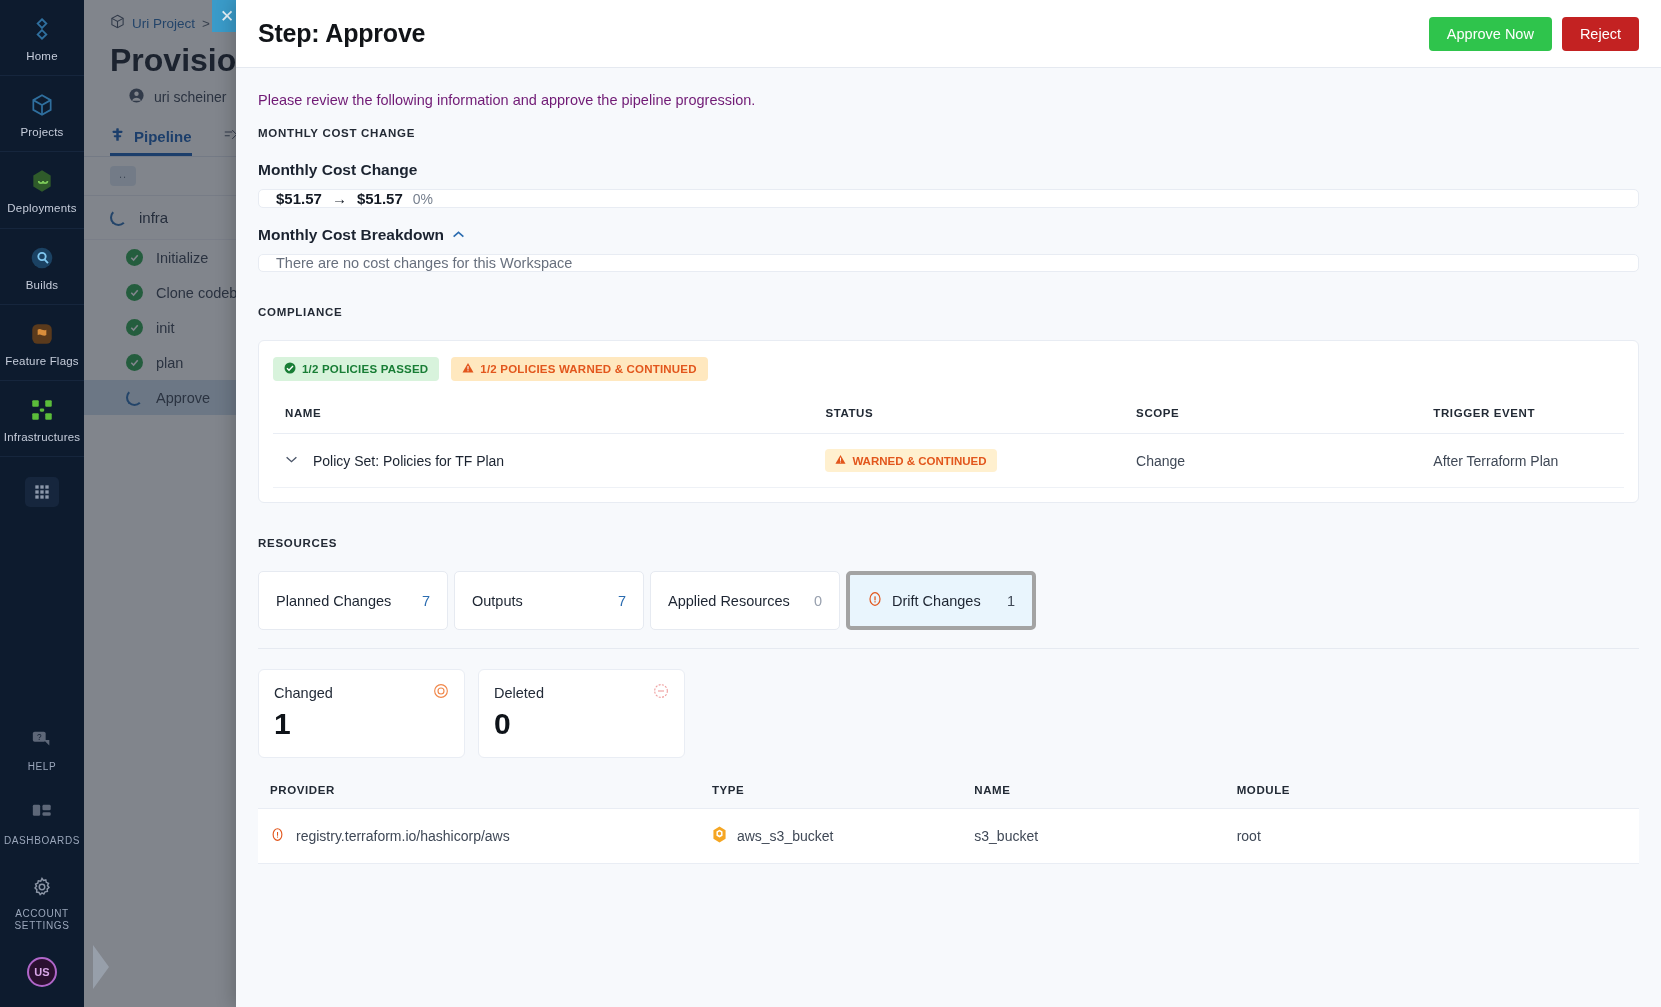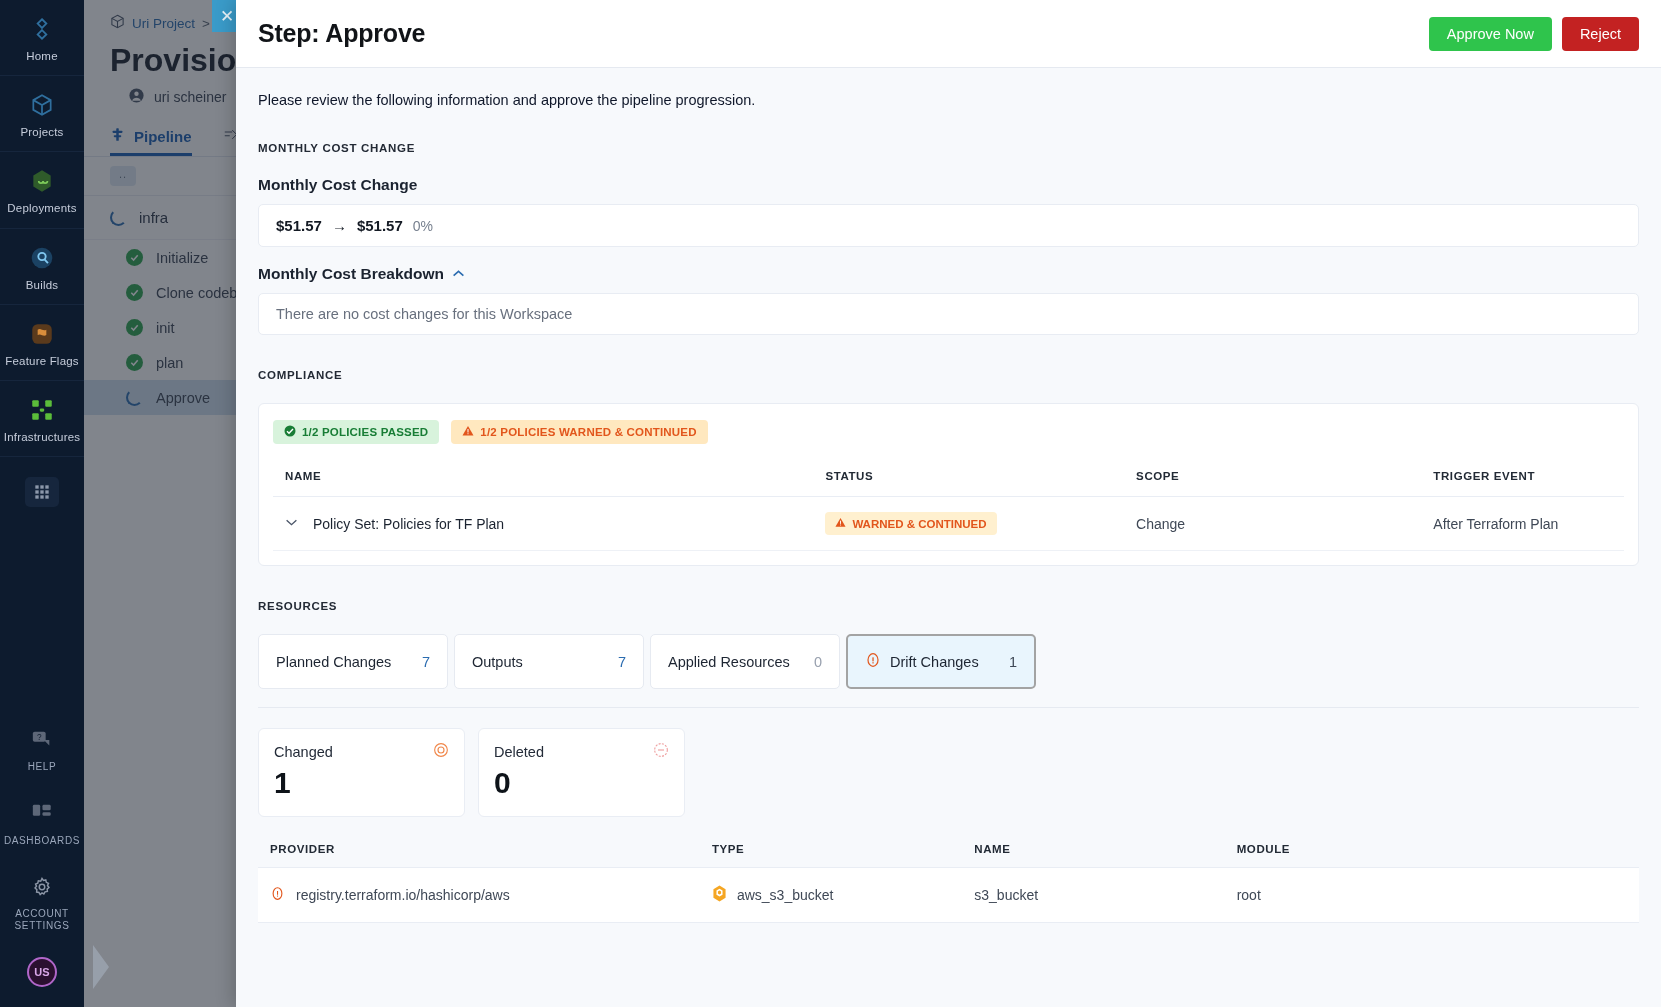--- a/index.html
+++ b/index.html
@@ -91,29 +91,29 @@
   .panel-head h2 { font-size: 25px; color: #111418; font-weight: bold; letter-spacing: -0.2px; }
   .head-actions { display: flex; gap: 10px; }
   .btn {
     border: none; border-radius: 4px; padding: 9px 18px; font-size: 14.5px;
     color: #ffffff; cursor: pointer; font-family: inherit;
   }
   .btn-approve { background: #2fc44c; }
   .btn-reject { background: #c32222; }
 
   .panel-body { padding: 24px 22px 10px 22px; height: 939px; overflow: hidden; }
-  .intro { font-size: 14.5px; color: #0f172a; margin-bottom: 34px; }
+  .intro { font-size: 14.5px; color: #701a75; margin-bottom: 19px; }
   .sec-label {
     font-size: 11.5px; letter-spacing: .7px; font-weight: bold; color: #232a35; text-transform: uppercase;
     margin-bottom: 22px;
   }
   .block-title { font-size: 15.5px; font-weight: bold; color: #1b2330; margin-bottom: 10px; display:flex; align-items:center; gap:8px;}
   .white-card {
     background: #ffffff; border: 1px solid #e8ecf3; border-radius: 5px;
-    padding: 12px 17px; font-size: 14.5px; color: #1b2330;
+    padding: 0 17px; font-size: 14.5px; color: #1b2330;
   }
   .cost-line { display: flex; align-items: baseline; gap: 10px; }
   .cost-line .vals { font-weight: bold; color: #141a24; font-size: 15px;}
   .cost-line .pct { color: #77808f; font-size: 14px; }
   .muted-card { color: #68707e; }
   .chev-up { color: #2b6cb0; font-size: 12px; }
 
   .sec-gap { height: 34px; }
 
   .compliance-card {
@@ -142,21 +142,21 @@
   }
 
   .res-tabs { display: flex; gap: 6px; margin-bottom: 0; }
   .res-tab {
     min-width: 190px; background: #ffffff; border: 1px solid #e6eaf1; border-radius: 5px;
     padding: 16px 17px; display: flex; align-items: center; justify-content: space-between;
     font-size: 14.5px; color: #1d2532; cursor: pointer;
   }
   .res-tab .cnt { color: #2b6cb0; font-size: 14.5px; }
   .res-tab .cnt.zero { color: #98a0ae; }
-  .res-tab.active { border: 2px solid #a3a3a3; background: #e9f5fd; align-items: center; }
+  .res-tab.active { border: 4px solid #a3a3a3; background: #e9f5fd; align-items: center; }
   .res-tab .tab-left { display: flex; align-items: center; gap: 9px; }
   .res-divider { height: 1px; background: #e6eaf1; margin: 18px 0 20px 0; }
 
   .stat-cards { display: flex; gap: 13px; margin-bottom: 26px; }
   .stat-card {
     width: 207px; background: #ffffff; border: 1px solid #e9edf4; border-radius: 6px;
     padding: 13px 15px 16px 15px;
   }
   .stat-top { display: flex; align-items: center; justify-content: space-between; }
   .stat-top .t { font-size: 14.5px; color: #232b38; }

